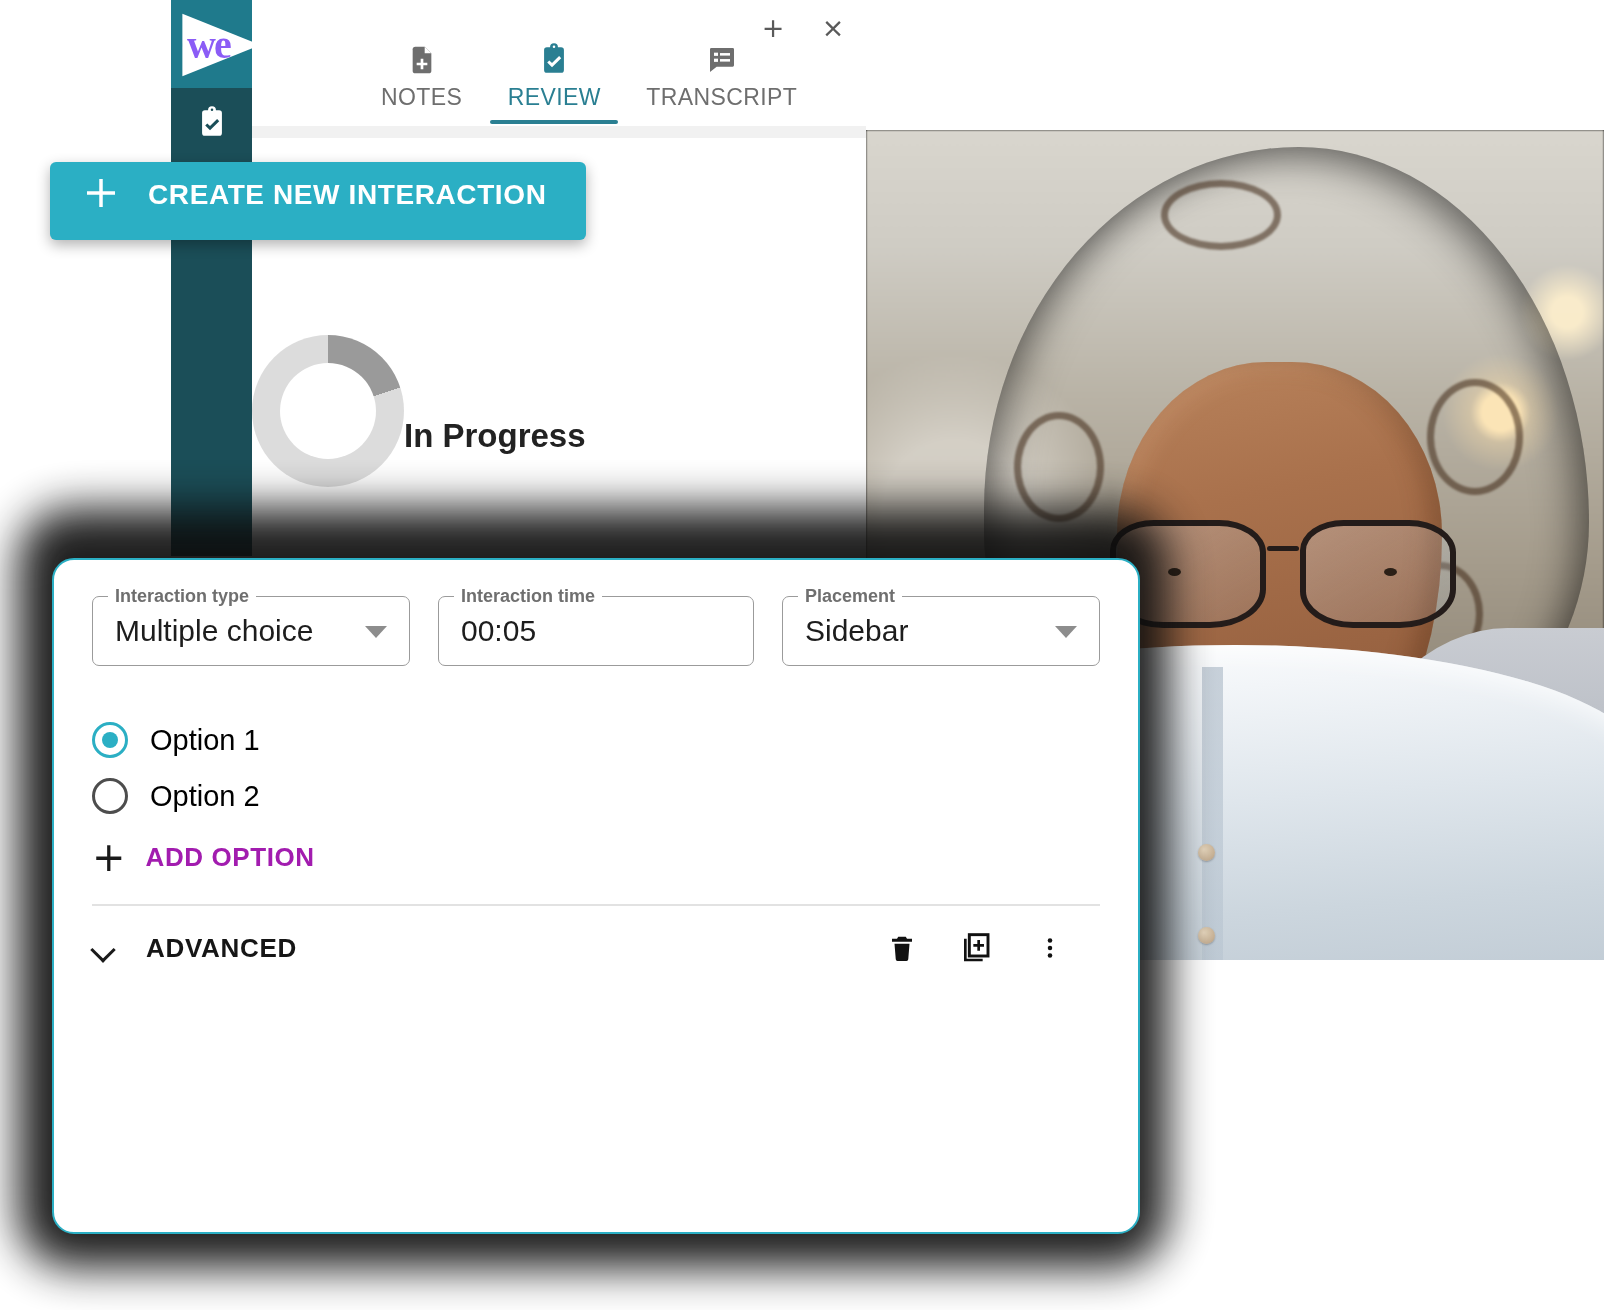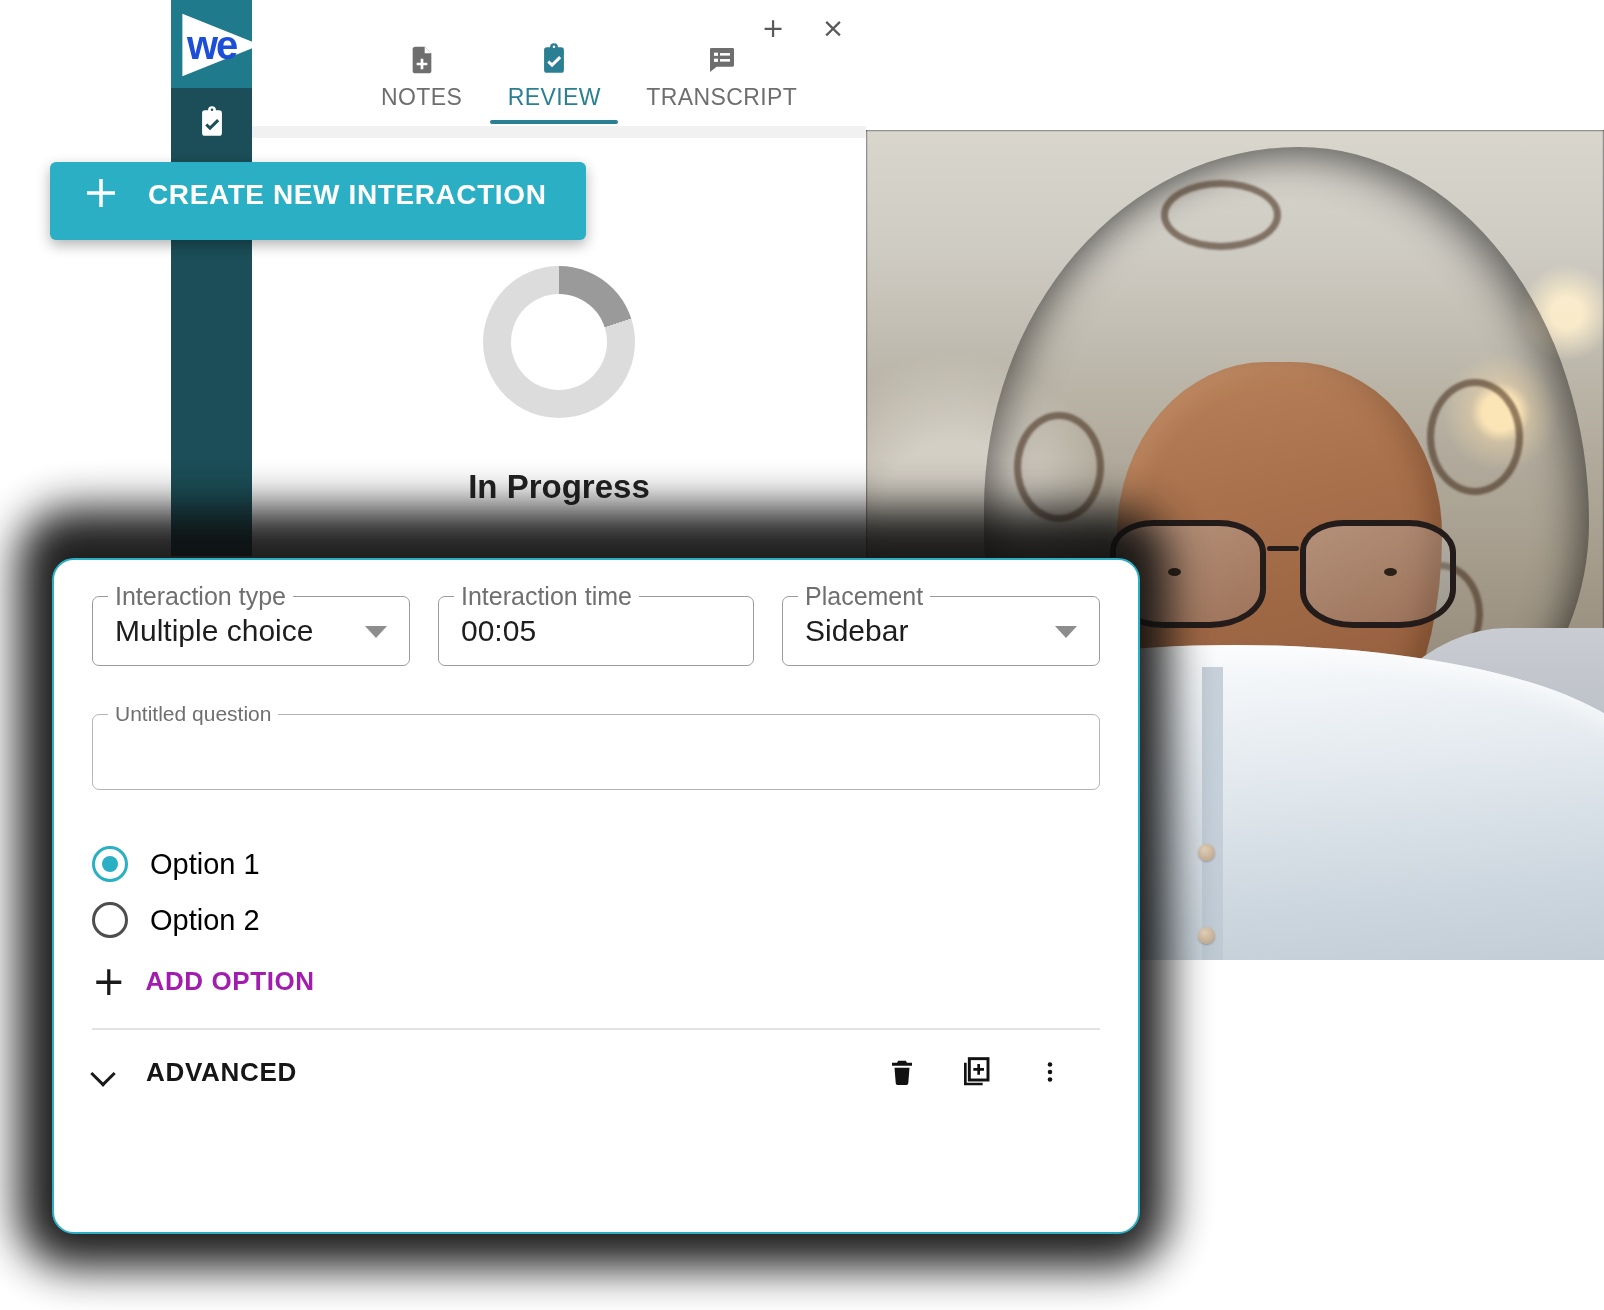--- a/index.html
+++ b/index.html
@@ -92,41 +92,41 @@
   .app-sidebar-top{ position:absolute; left:0; top:0; width:81px; height:88px; background:#1f7a8c; }
   .logo-wrap{ position:absolute; left:8px; top:6px; width:85px; height:78px; }
   .logo-tri{
     position:absolute; left:0; top:0; width:85px; height:78px;
     background:#ffffff;
     clip-path: polygon(4% 10%, 4% 90%, 96% 50%);
     border-radius:14px;
   }
   .logo-we{
     position:absolute; left:8px; top:16px; width:62px; height:46px;
-    color:#1d4ed8; font-size:40px; font-weight:800; letter-spacing:-2px;
-    font-family:Liberation Sans, sans-serif; line-height:46px;
+    color:#8b5cf6; font-size:40px; font-weight:800; letter-spacing:-2px;
+    font-family:Liberation Serif, serif; line-height:46px;
   }
   .sidebar-icon{ position:absolute; left:24px; top:105px; width:34px; height:36px; }
 
   .win-controls{ position:absolute; right:16px; top:10px; display:flex; gap:26px; align-items:center;}
   .wc-btn{ width:34px; height:34px; display:flex; align-items:center; justify-content:center;
            color:#5a5a5a; font-size:27px; line-height:1; font-family:"DejaVu Sans", sans-serif; cursor:pointer;}
 
   .tabs{ position:absolute; left:196px; top:40px; display:flex; align-items:flex-end; gap:0; }
   .tab{ display:flex; flex-direction:column; align-items:center; padding:0 14px 8px; cursor:pointer; }
   .tab .tab-ico{ height:40px; display:flex; align-items:center; }
   .tab .tab-lbl{ font-size:23px; letter-spacing:.4px; color:#6e6e6e; margin-top:4px; font-family:"Liberation Sans", sans-serif;}
   .tab.active .tab-lbl{ color:#2a7f92; }
   .tab.active:after{ content:""; display:block; width:128px; height:4px; background:#2a7f92; margin-top:9px; border-radius:2px;}
   .tab:not(.active):after{ content:""; display:block; width:0; height:4px; margin-top:9px;}
   .tabs-underline{ position:absolute; left:81px; top:126px; width:614px; height:12px; background:#f1f1f1;}
 
   
   .donut-wrap{ position:absolute; left:81px; top:150px; width:614px; height:406px; display:flex;
-               flex-direction:column; align-items:center; justify-content:flex-start; padding-top:116px; }
+               flex-direction:row; align-items:center; justify-content:flex-start; padding-top:116px; }
   .donut{ width:152px; height:152px; border-radius:50%;
     background: conic-gradient(#9a9a9a 0deg 72deg, #dcdcdc 72deg 360deg);
     display:flex; align-items:center; justify-content:center;}
   .donut-hole{ width:96px; height:96px; border-radius:50%; background:#fff; }
   .donut-label{ margin-top:50px; font-size:33px; font-weight:700; color:#222; }
 
   
   .btn-row{ position:absolute; left:50px; top:162px; display:flex; gap:38px; align-items:center; z-index:30;}
   .btn-generate{
     display:flex; align-items:center; gap:22px;
@@ -155,21 +155,21 @@
     position:absolute; left:52px; top:558px; width:1088px; height:676px;
     background:#fff; border:2px solid #2bafc4; border-radius:22px;
     z-index:40; overflow:hidden;
   }
   .dlg-pad{ padding:36px 38px 0 38px; }
 
   
   .field{ position:relative; border:1.6px solid #9b9b9b; border-radius:7px; height:70px; background:#fff; }
   .field > .legend{
     position:absolute; top:-13px; left:15px; background:#fff; padding:0 7px;
-    font-size:25px; color:#6f6f6f; line-height:24px; white-space:nowrap;
+    font-size:18px; color:#6f6f6f; line-height:24px; white-space:nowrap;font-weight:bold;
   }
   .field .value{ position:absolute; left:22px; top:17px; font-size:30px; color:#1d1d1d; }
   .field .caret{
     position:absolute; right:22px; top:29px;
     width:0; height:0; border-left:11px solid transparent; border-right:11px solid transparent;
     border-top:12px solid #8d8d8d;
   }
   .row-fields{ display:flex; gap:28px; }
   .f-type{ width:318px; } .f-time{ width:316px; } .f-place{ width:318px; }
 
@@ -343,24 +343,20 @@
           <span class="value">00:05</span>
         </div>
 
         <div class="field f-place">
           <span class="legend">Placement</span>
           <span class="value">Sidebar</span>
           <span class="caret"></span>
         </div>
       </div>
 
-      <div class="q-field">
-        <span class="legend">Untitled question</span>
-        <input class="q-input" type="text" placeholder="" style="">
-      </div>
 
       <div class="options">
         <div class="opt">
           <span class="radio sel"></span>
           <span class="txt">Option 1</span>
         </div>
         <div class="opt">
           <span class="radio"></span>
           <span class="txt">Option 2</span>
         </div>

